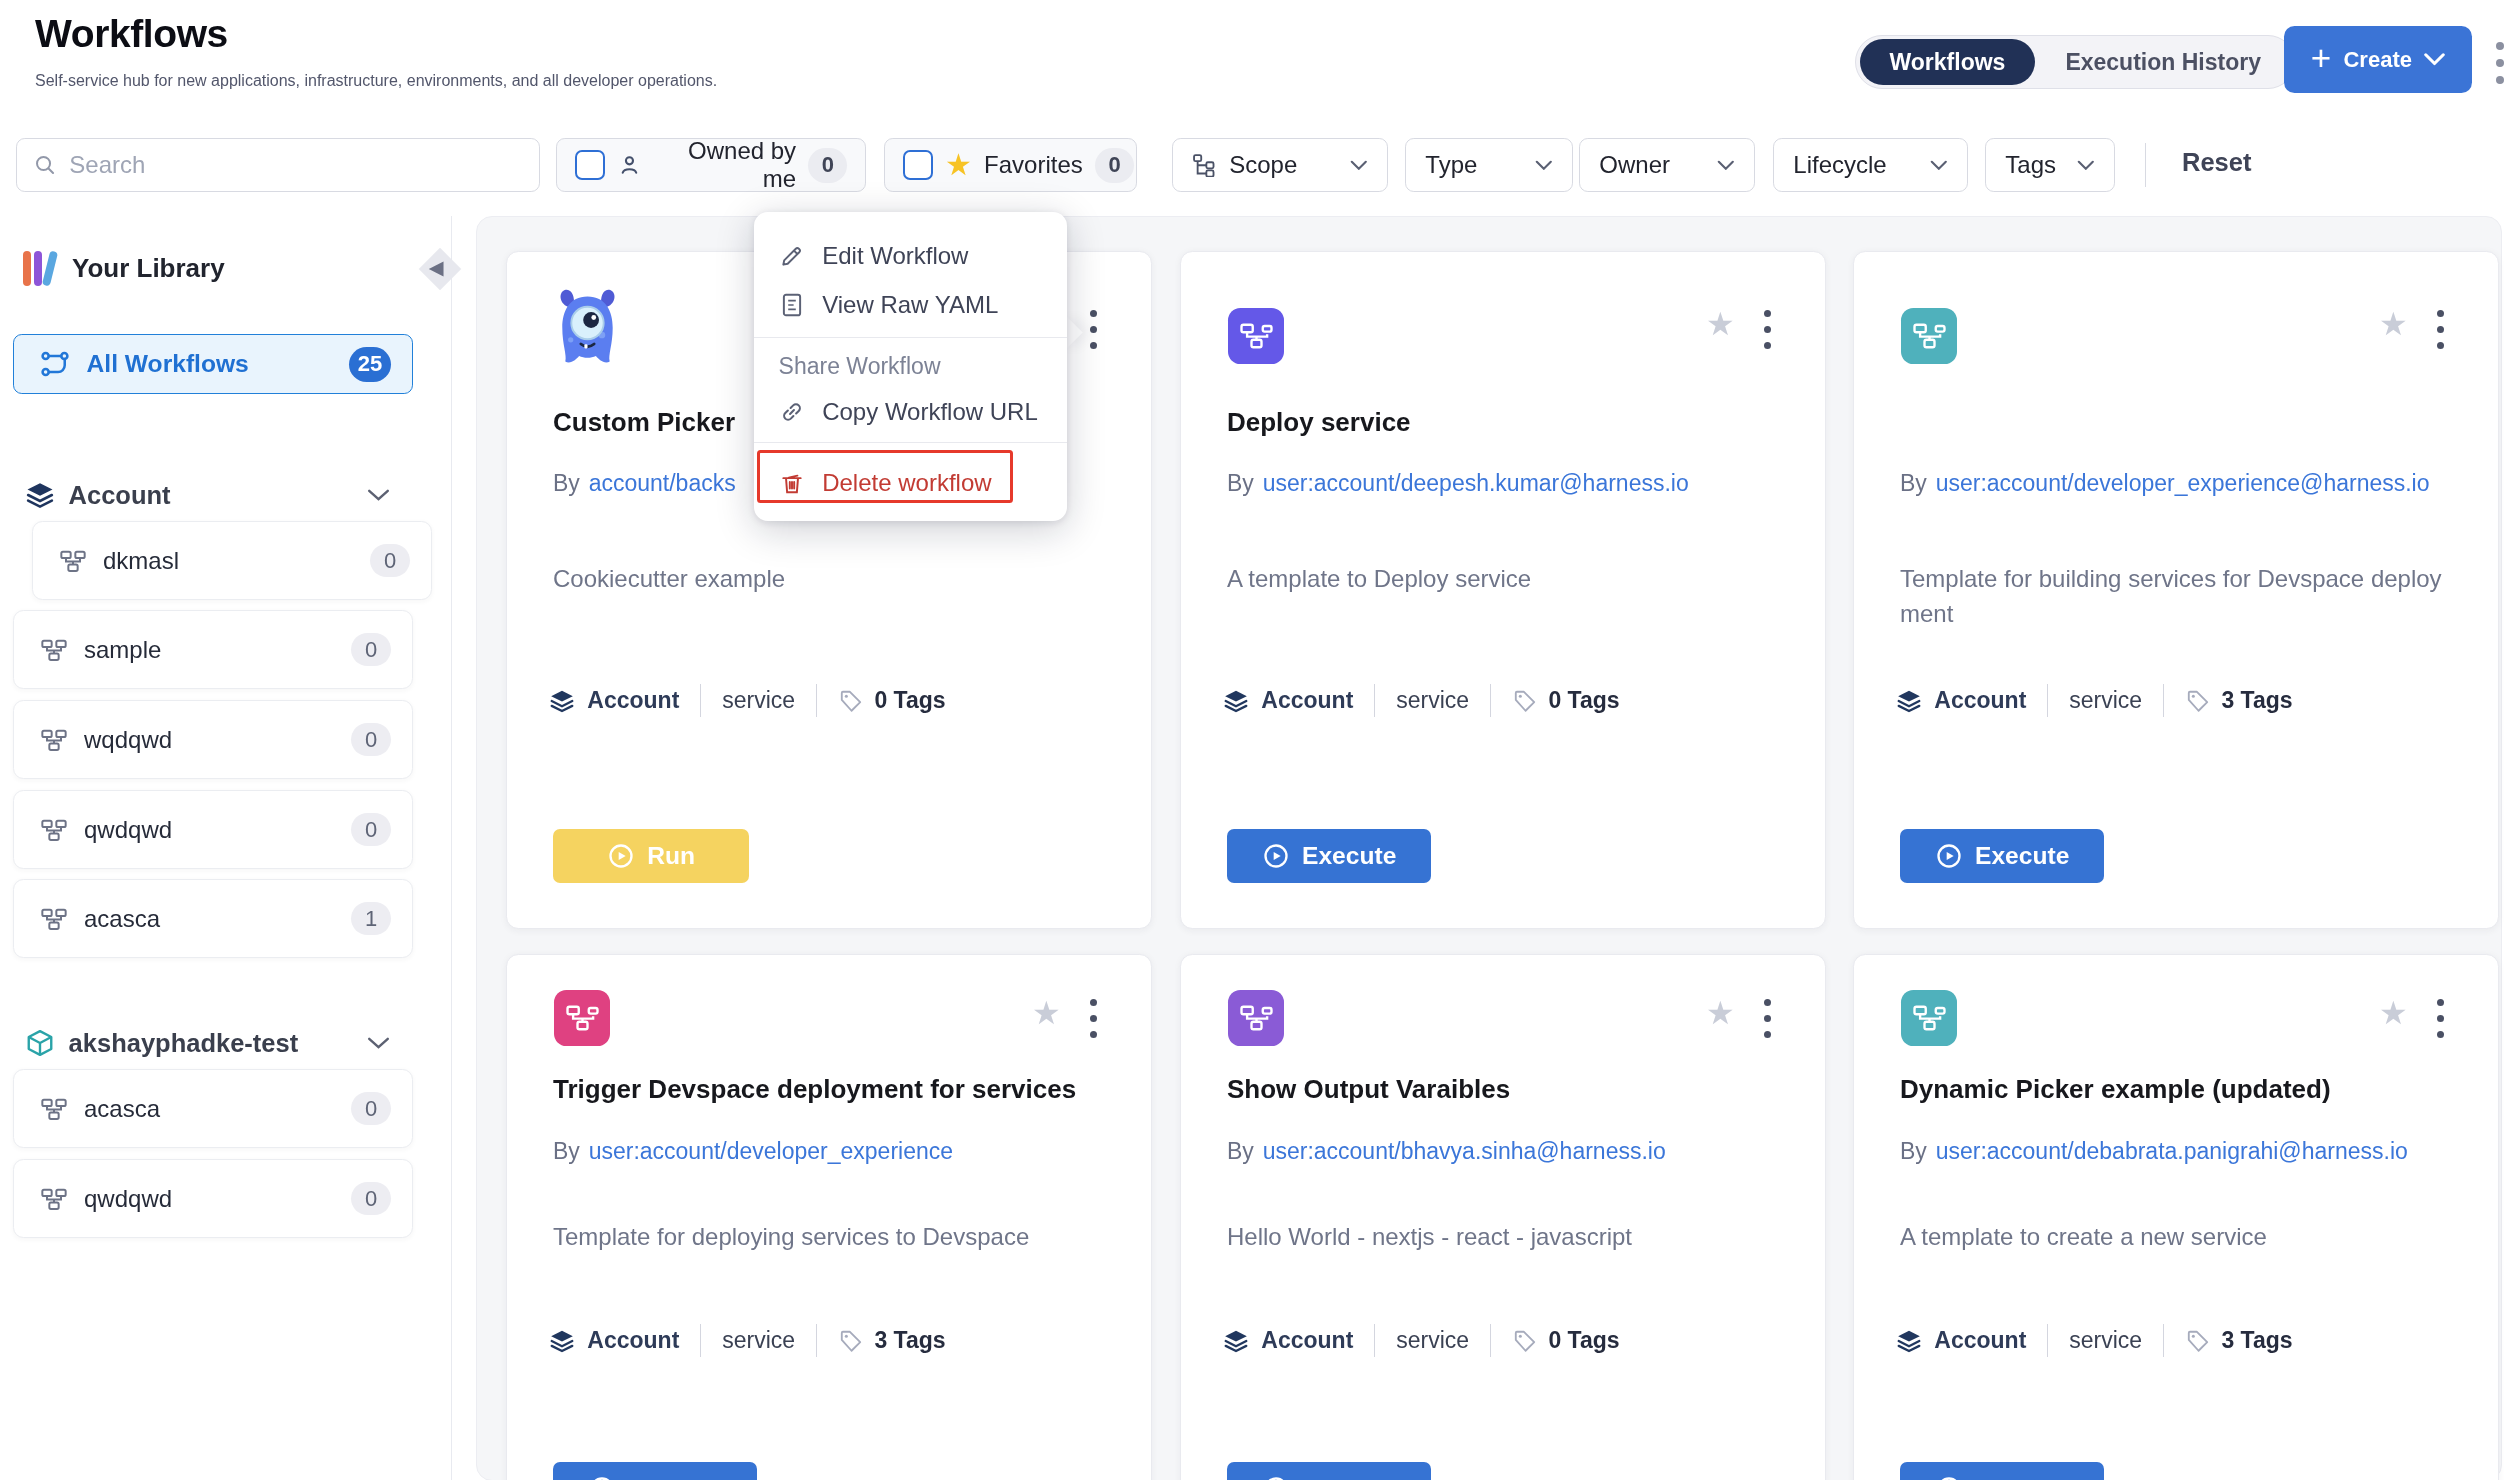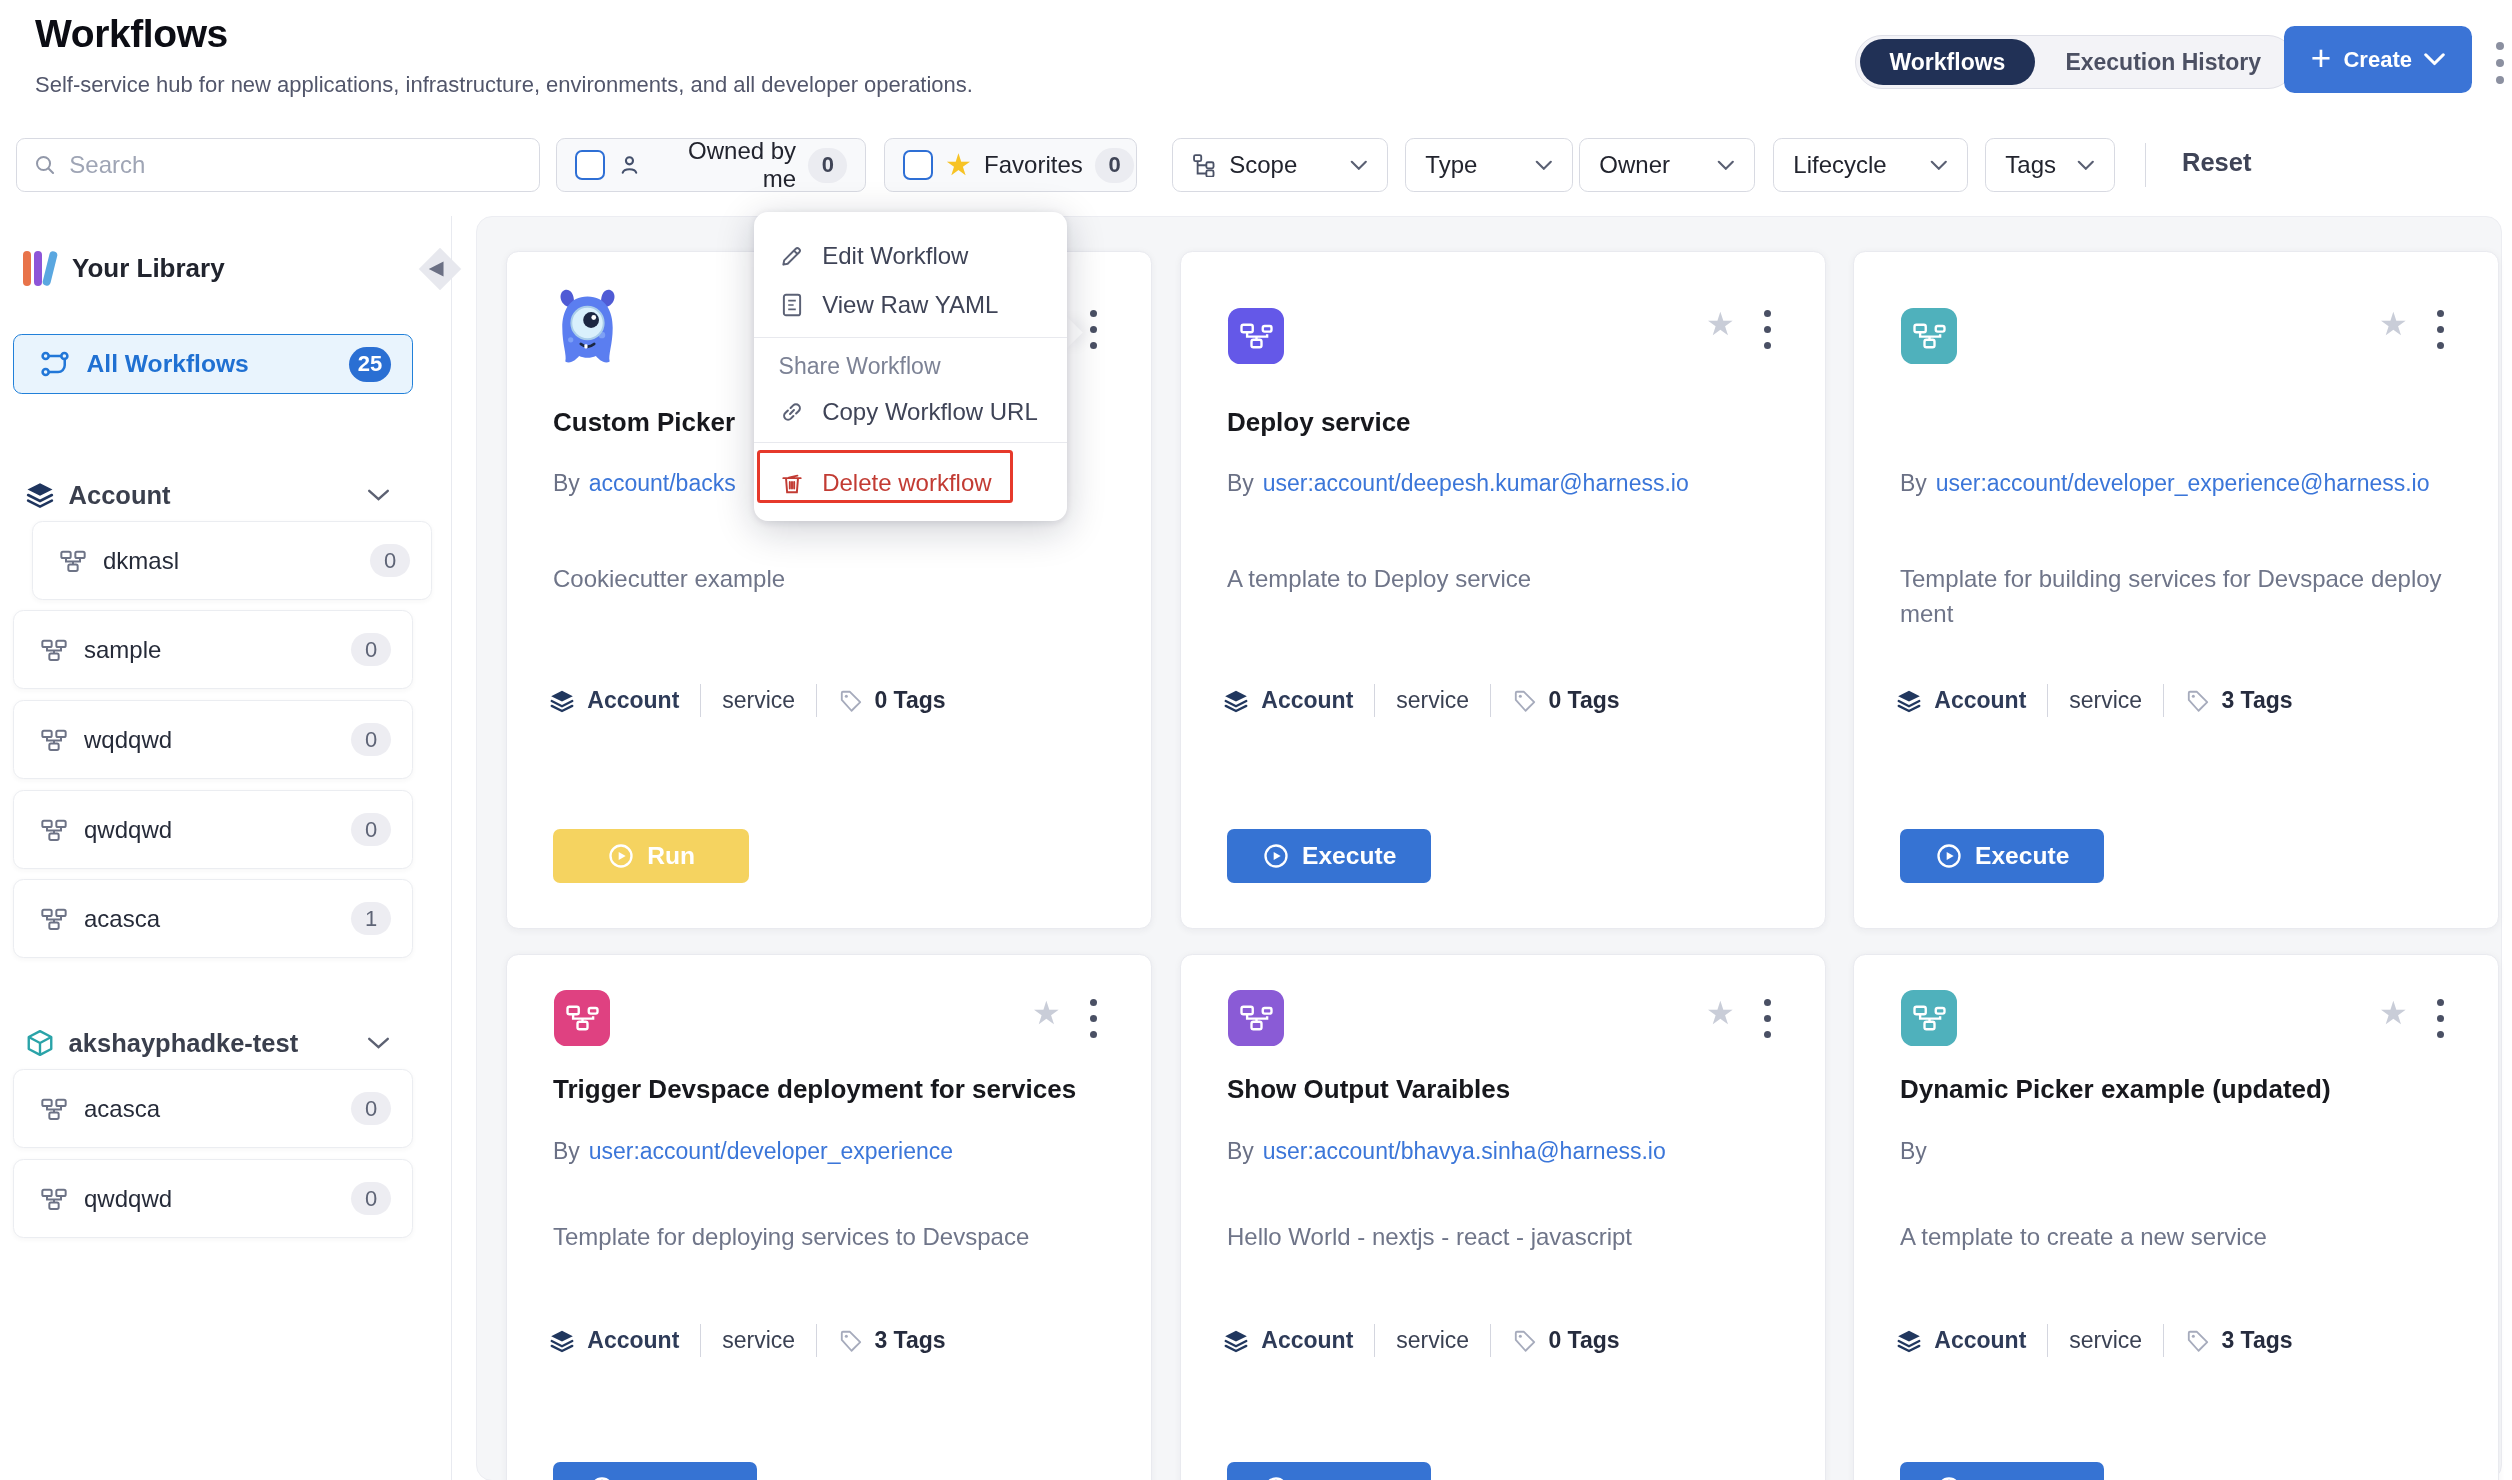--- a/index.html
+++ b/index.html
@@ -2,21 +2,21 @@
 <html style="font-size:14px"><head>
 <meta charset="utf-8">
 <style>
   * { margin:0; padding:0; box-sizing:border-box; }
   html,body { width:2512px; height:1481px; overflow:hidden; background:#fff;
     font-family:"Liberation Sans", sans-serif; color:#15161c; }
   .abs { position:absolute; }
 
   
   .page-title { left:35px; top:12.3px; font-size:39px; font-weight:700; color:#0c0d14; letter-spacing:-0.4px; }
-  .page-sub   { left:35px; top:72px; font-size:22px; color:#52566b; }
+  .page-sub   { left:35px; top:72px; font-size:16px; color:#52566b; }
   .view-toggle { left:1855px; top:35px; height:54px; background:#f3f3f7; border:0.9px solid #dfe0e8;
     border-radius:27px; display:flex; align-items:center; padding:3.5px; }
   .view-toggle .seg { height:46px; display:flex; align-items:center; padding:0 30px; border-radius:23px;
     font-size:23px; font-weight:700; }
   .seg.active { background:#213156; color:#fff; }
   .seg.inactive { color:#4c5063; font-weight:600; }
   .create-btn { left:2284px; top:26px; width:188px; height:67px; background:#3b74d6; border-radius:10.5px;
     display:flex; align-items:center; justify-content:center; gap:12.3px; color:#fff; cursor:pointer; }
   .create-btn .plus { font-size:35px; font-weight:400; line-height:1; margin-top:-3.5px; }
   .create-btn .lbl { font-size:22px; font-weight:700; }
@@ -576,20 +576,21 @@
   </div>
   <span class="abs star">★</span>
   <div class="abs kebab">
       <i></i>
       <i></i>
       <i></i>
     </div>
   <div class="abs ctitle">Dynamic Picker example (updated)</div>
   <div class="abs byline">
     <span>By</span>
+      <a>user:account/debabrata.panigrahi@harness.io</a>
   </div>
   <div class="abs cdesc">A template to create a new service</div>
   <div class="abs cmeta">
     <svg width="26" height="26" viewBox="0 0 24 24">
       <path d="M12 2.5 L22 7.5 L12 12.5 L2 7.5 Z" fill="#21375e"></path>
       <path d="M2.5 12 L12 16.8 L21.5 12 M2.5 16.5 L12 21.3 L21.5 16.5" stroke="#21375e" stroke-width="2.1" fill="none" stroke-linecap="round"></path>
     </svg>
     <span class="scope-lbl">Account</span>
     <span class="pipe"></span>
     <span>service</span>

